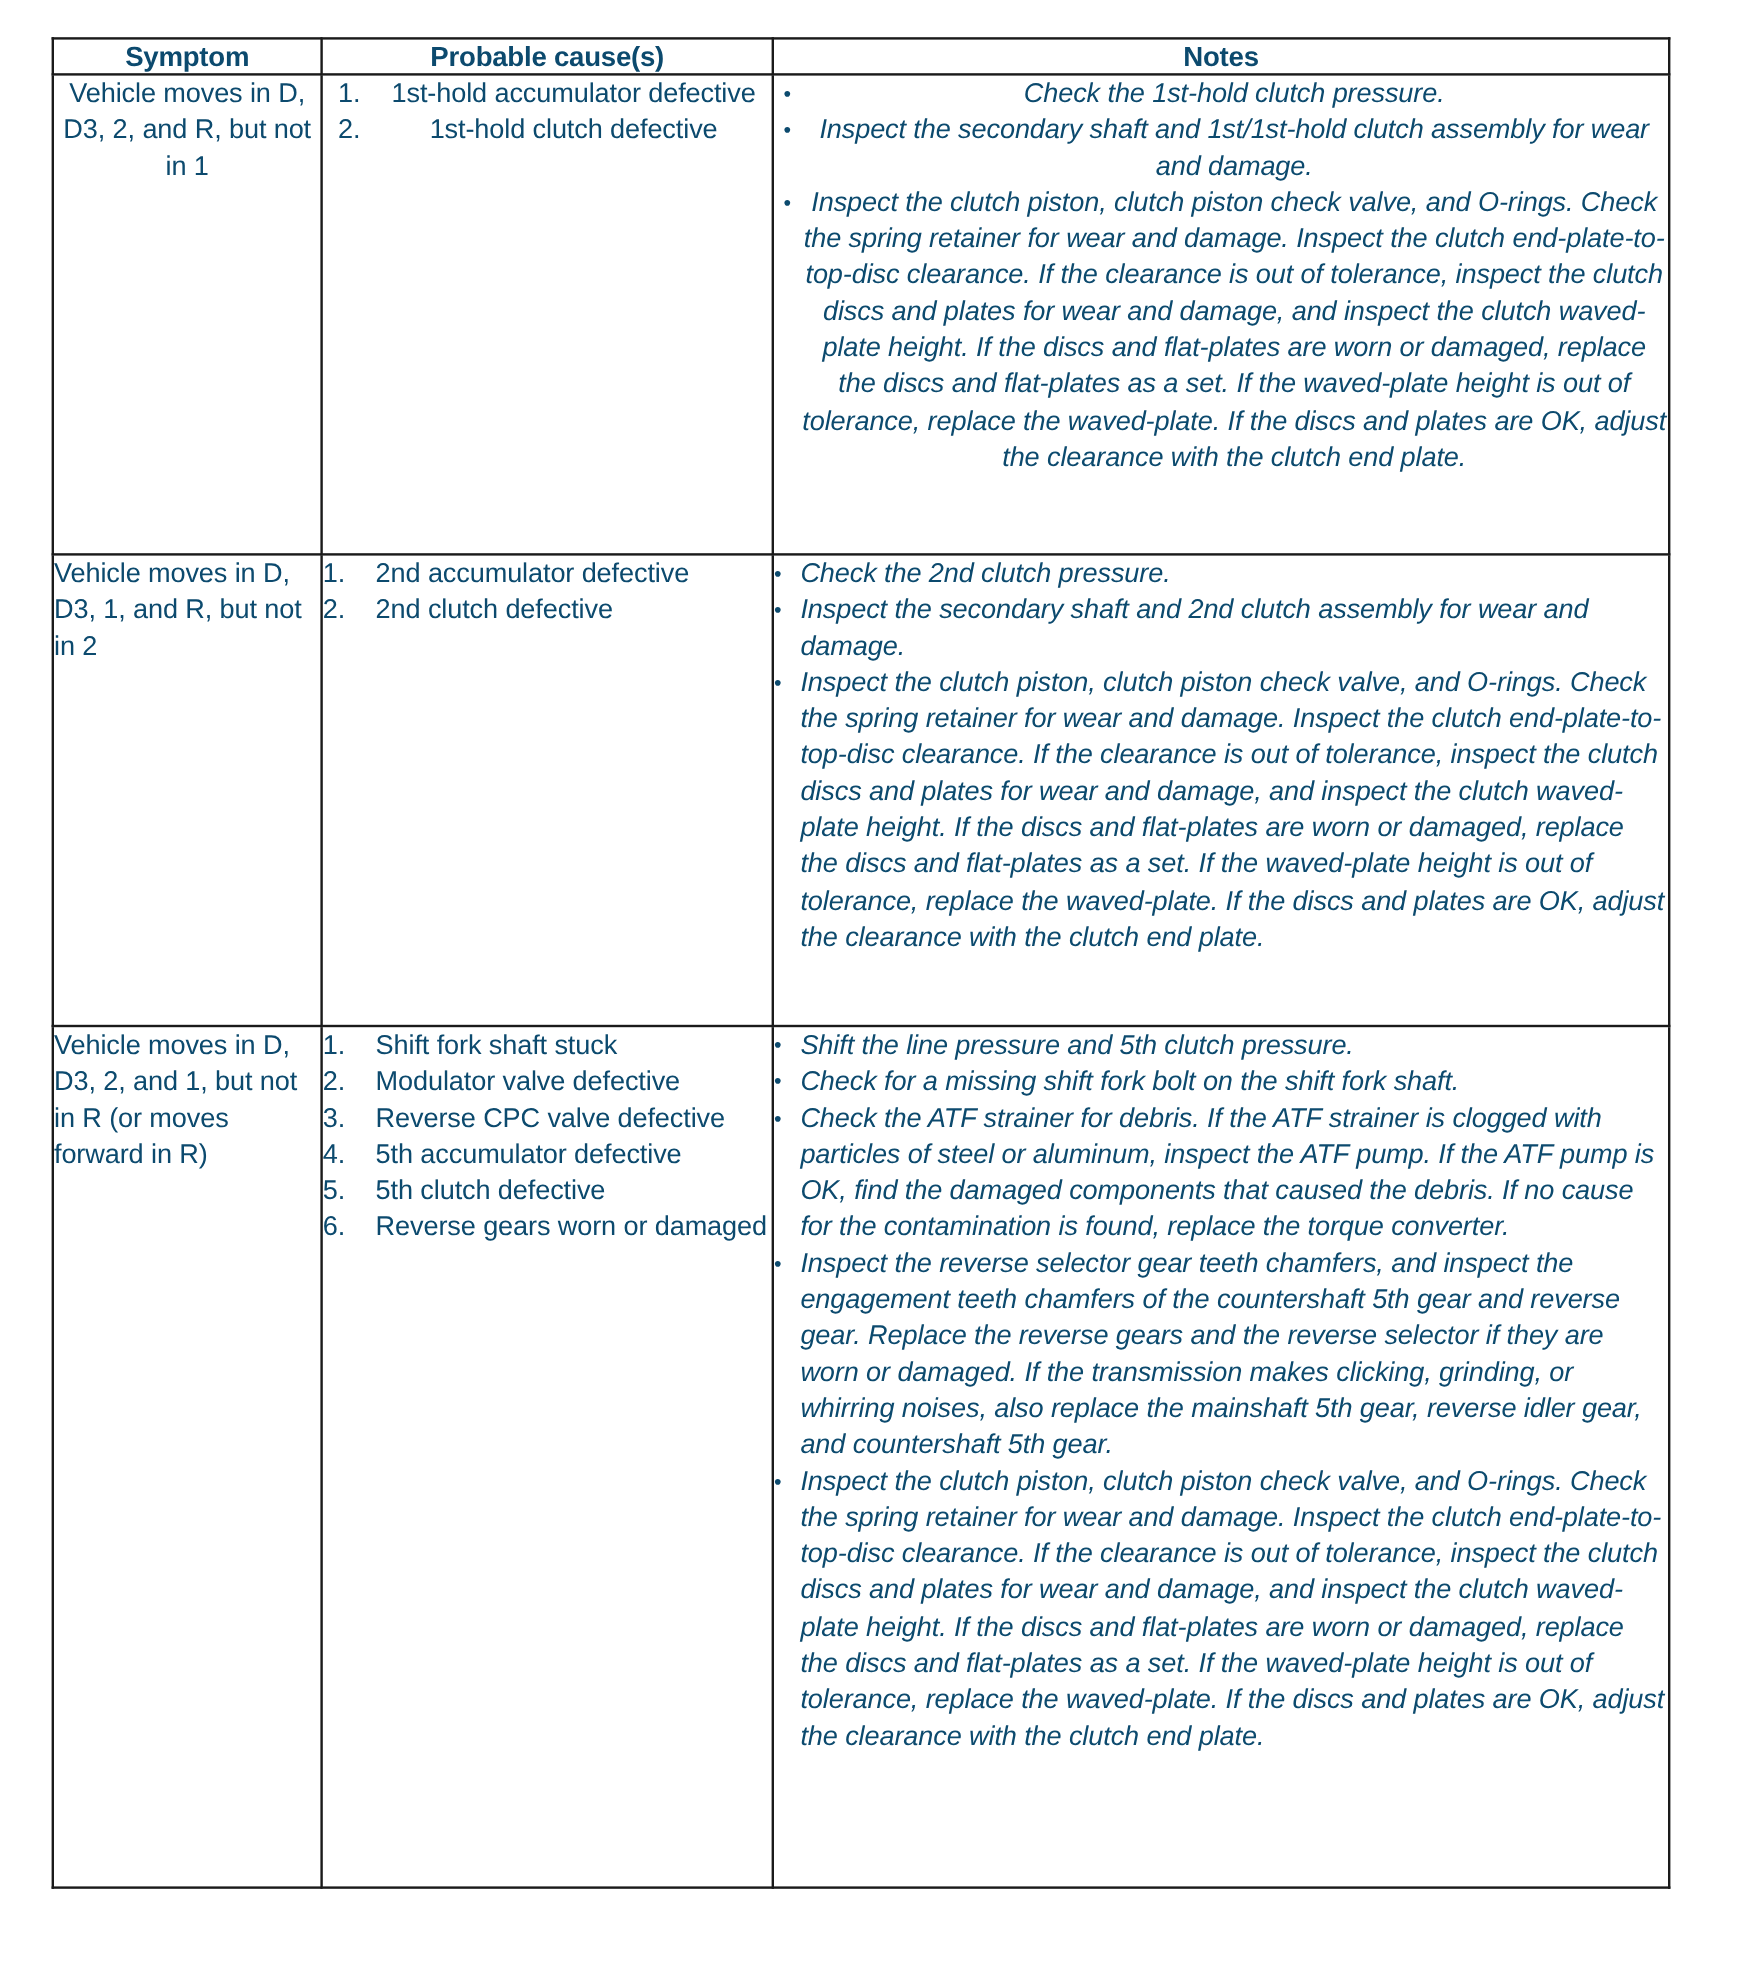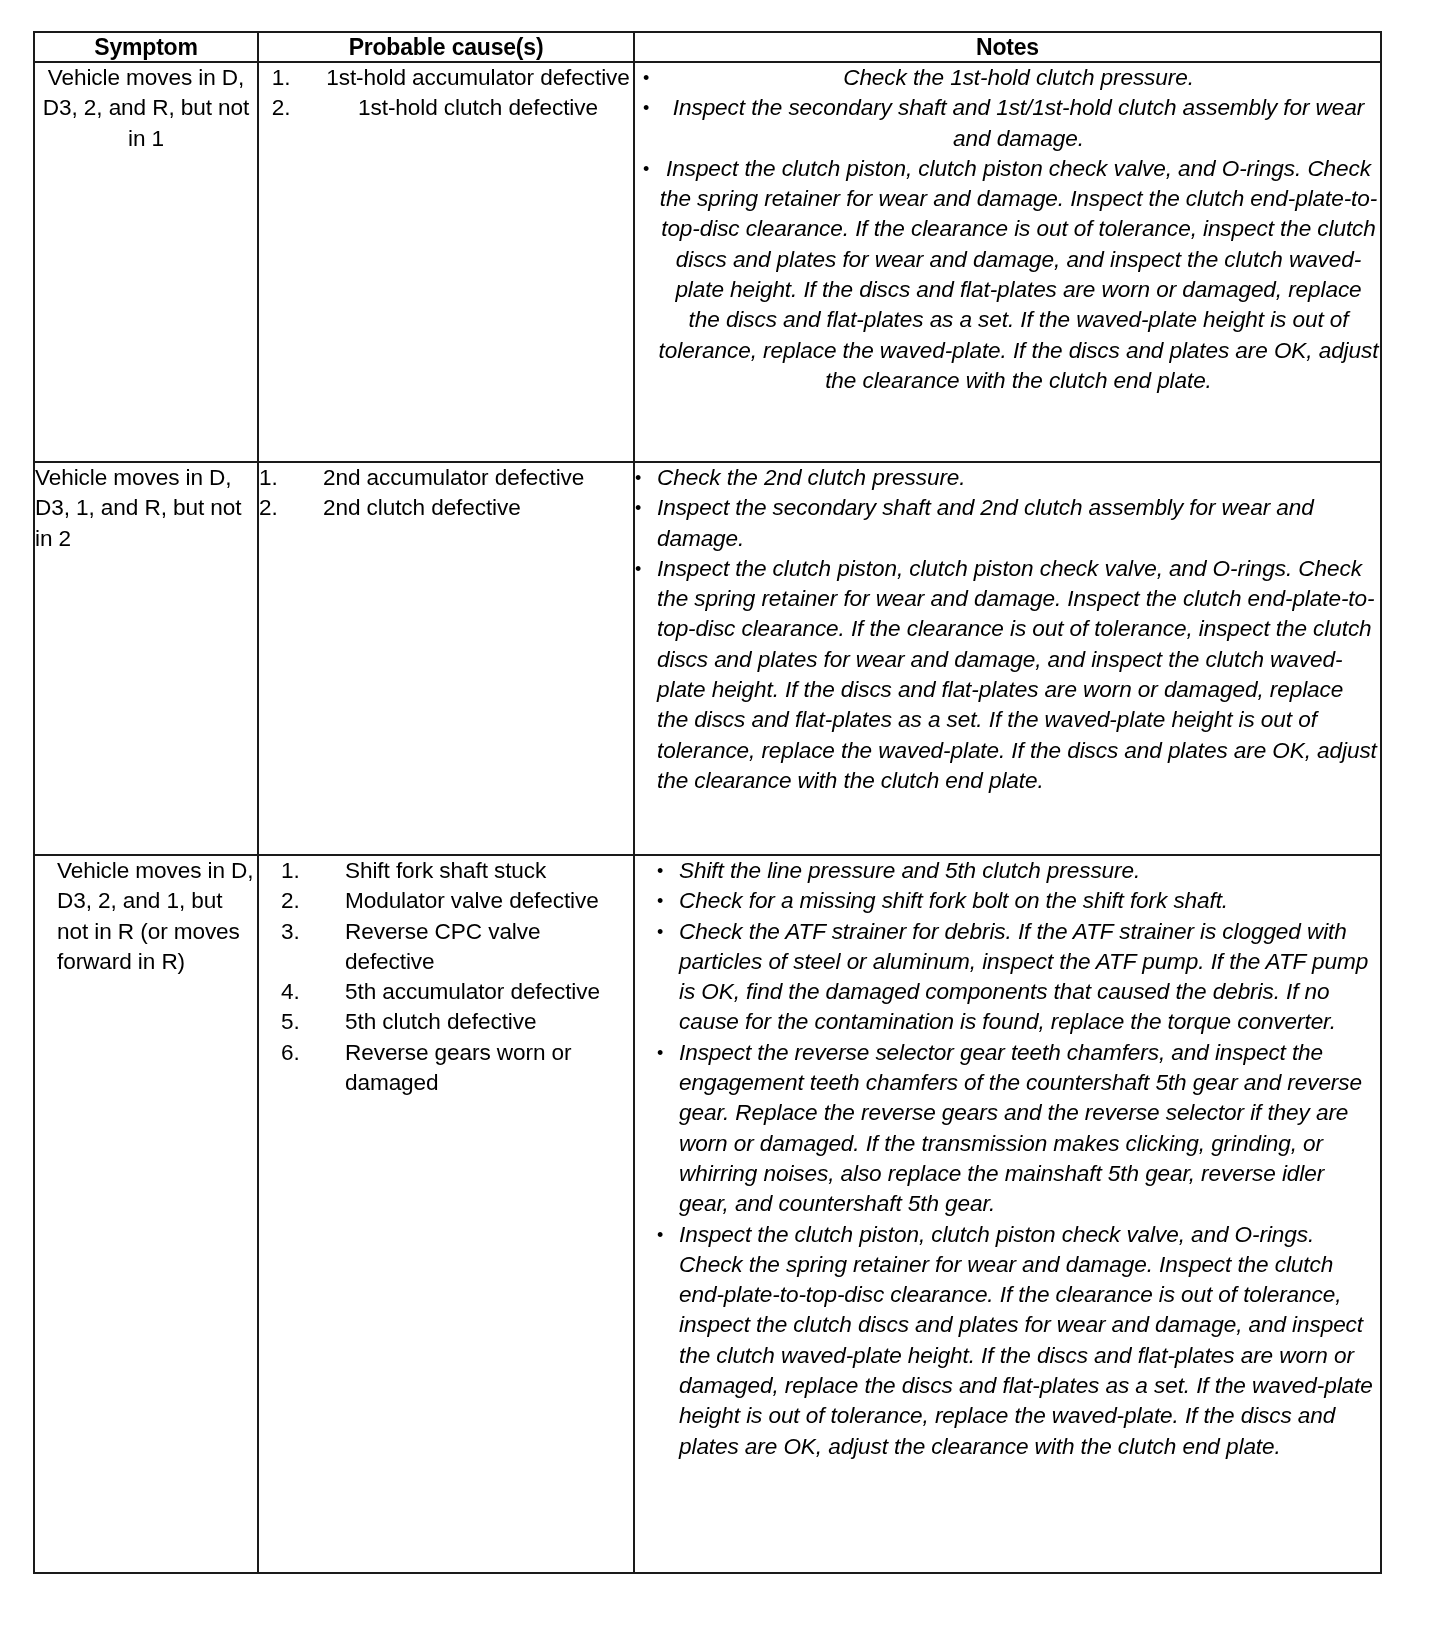--- a/index.html
+++ b/index.html
@@ -1,20 +1,20 @@
 <!DOCTYPE html>
 <html><head>
   <meta charset="utf-8">
   <style>
     html, body { margin: 0; padding: 0; background: #ffffff; }
     body { width: 1456px; height: 1650px; position: relative; overflow: hidden; }
     .page {
-      position: absolute; left: 33px; top: 31px;
+      position: absolute; left: 43px; top: 31px;
       font-family: "Liberation Sans", sans-serif;
-      color: #000000;
+      color: #0c4a6e;
     }
     table.trouble {
       border-collapse: collapse;
       table-layout: fixed;
       width: 1347px;
     }
     table.trouble col.c1 { width: 224px; }
     table.trouble col.c2 { width: 376px; }
     table.trouble col.c3 { width: 747px; }
     table.trouble th, table.trouble td {
@@ -33,28 +33,28 @@
     table.trouble td {
       font-size: 22.6px;
       line-height: 30.3px;
       letter-spacing: -0.1px;
     }
     td.symptom { padding: 0 6px 0 12px; }
     td.causes { padding: 0 6px 0 14px; }
     td.notes { padding: 0 12px 0 12px; }
     .cause { display: flex; }
     .cause .num { width: 44px; flex: none; }
-    .cause .txt { flex: 1; margin-left: 20px; }
+    .cause .txt { flex: 1; }
     ul.notes-list { list-style: none; margin: 0; padding: 0; }
     ul.notes-list li { display: flex; }
     ul.notes-list li .bullet { width: 22px; flex: none; font-size: 18px; }
     ul.notes-list li .ntext { flex: 1; font-style: italic; }
     tr.row1 td { height: 398px; text-align: center; }
     tr.row2 td { height: 391px; }
-    tr.row3 td { height: 716px; padding-left: 22px; }
+    tr.row3 td { height: 716px; }
   </style>
 </head>
 <body>
 
 <div class="page">
   <table class="trouble">
     <colgroup>
         <col class="c1">
         <col class="c2">
         <col class="c3">

